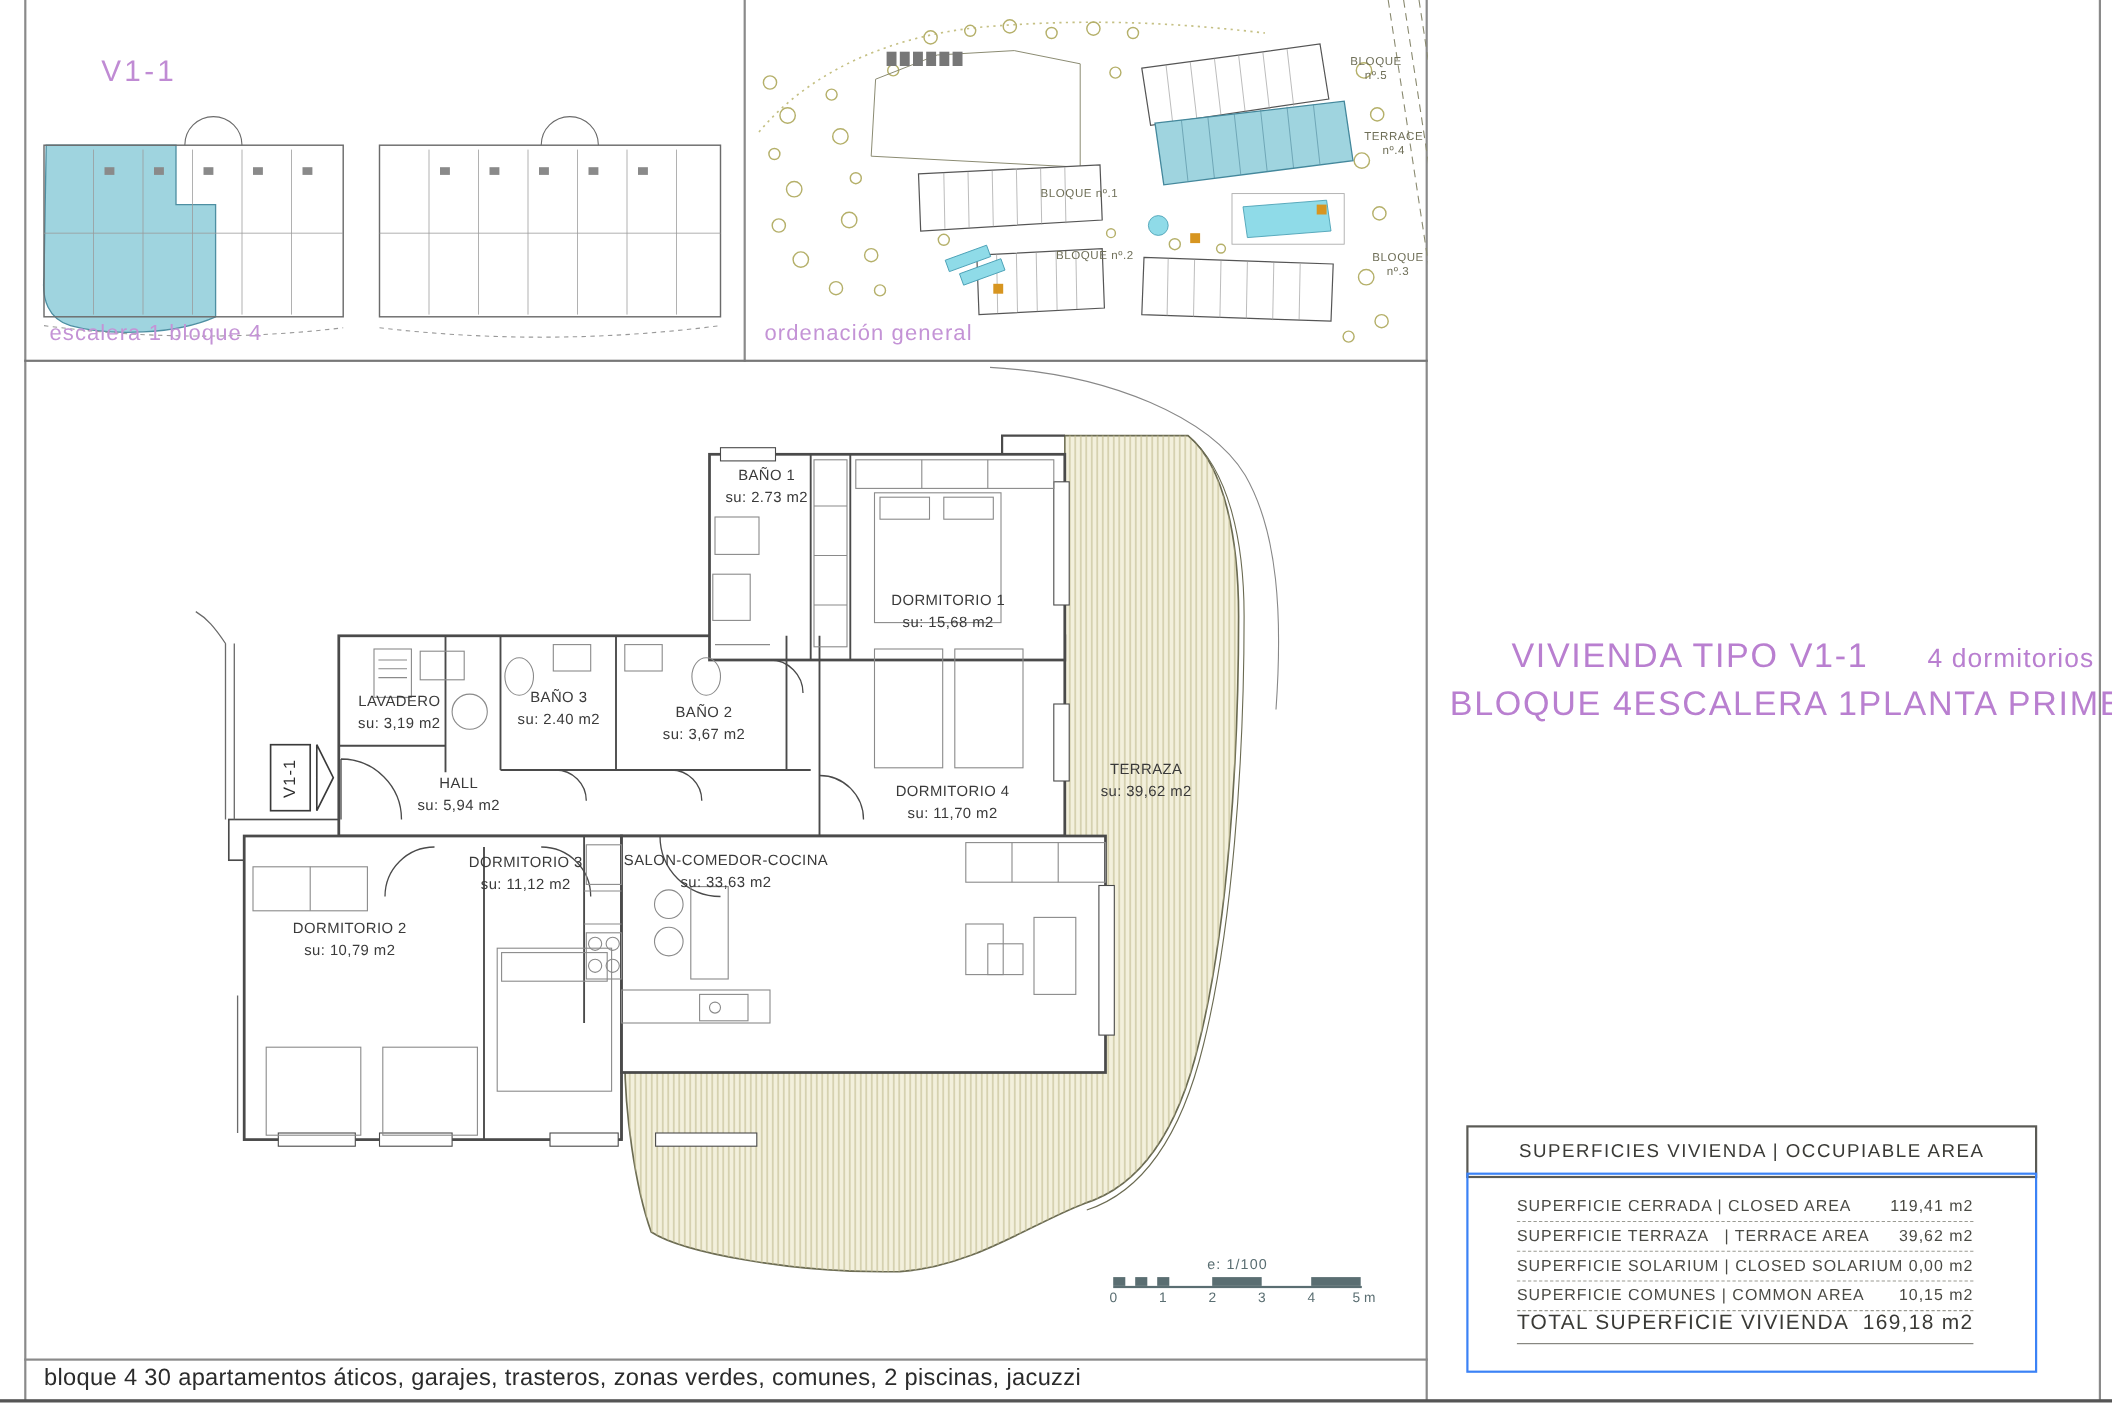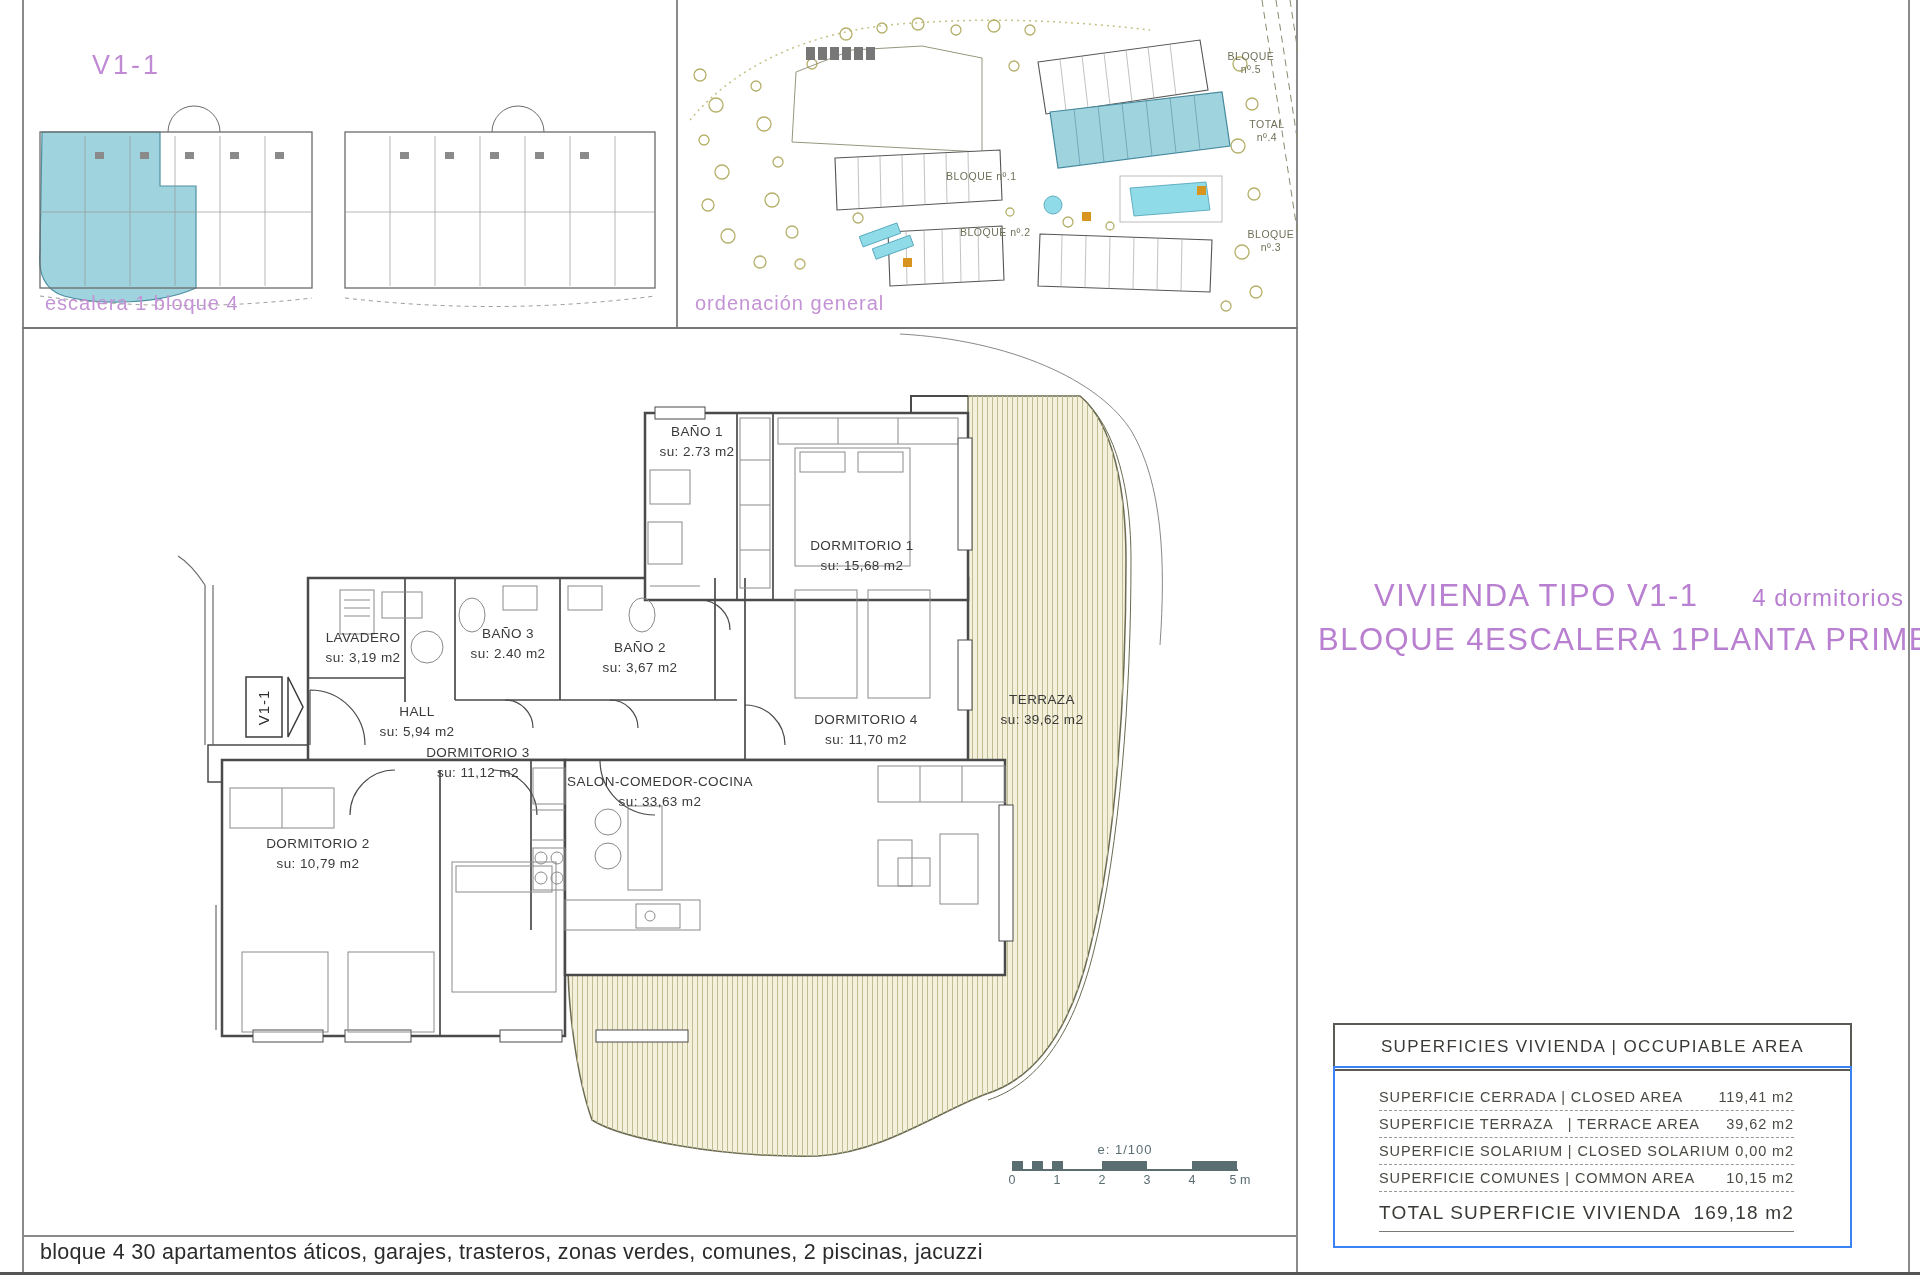--- a/index.html
+++ b/index.html
@@ -29,21 +29,21 @@
   .unit-tag span{transform:rotate(-90deg);font-size:15px;letter-spacing:1px;color:#2e2e2e;white-space:nowrap;}
   
   .tbl-header{position:absolute;left:1333px;top:1023px;width:519px;height:48px;border:2px solid #5a5a55;
               box-sizing:border-box;display:flex;align-items:center;justify-content:center;
               font-size:17px;letter-spacing:1.4px;color:#3a3a36;white-space:pre;}
   .tbl-body{position:absolute;left:1333px;top:1066px;width:519px;height:182px;border:2px solid #3b82f6;
             box-sizing:border-box;padding:16px 56px 0 44px;}
   .tbl-row{display:flex;justify-content:space-between;align-items:baseline;
            border-bottom:1.5px dashed #9a9a92;padding:5px 0 5px 0;
            font-size:14.5px;letter-spacing:0.9px;color:#4a4a44;white-space:pre;}
-  .tbl-total{display:flex;justify-content:space-between;align-items:flex-start;margin-top:10px;
+  .tbl-total{display:flex;justify-content:space-between;align-items:flex-start;
              border-bottom:1.5px solid #7a7a74;padding-bottom:7px;
              font-size:19px;letter-spacing:1.2px;color:#3a3a36;white-space:pre;}
   
   .scalebar{position:absolute;left:1012px;top:1142px;width:226px;color:#5a6e72;}
   .scale-note{text-align:center;font-size:13px;letter-spacing:1px;margin-bottom:4px;}
   .bar{position:relative;height:8px;border-bottom:2px solid #5a6e72;}
   .bar i{position:absolute;bottom:0;height:8px;background:#5a6e72;}
   .ticks{position:relative;height:16px;font-size:12.5px;}
   .ticks span{position:absolute;top:2px;transform:translateX(-50%);white-space:nowrap;}
   
@@ -166,21 +166,21 @@
       <rect x="870" y="244" width="40" height="11" fill="#8fdbe8" stroke="#4aa0b5" stroke-width="0.8"></rect>
     </g>
 
     <g fill="#d79520">
       <rect x="903" y="258" width="9" height="9"></rect>
         <rect x="1082" y="212" width="9" height="9"></rect>
       <rect x="1197" y="186" width="9" height="9"></rect>
     </g>
   </svg>
   <div class="blk wrap" style="left:1222px;top:50px;">BLOQUE nº.5</div>
-  <div class="blk wrap" style="left:1238px;top:118px;">TOTAL nº.4</div>
+  <div class="blk wrap" style="left:1238px;top:118px;">TERRACE nº.4</div>
   <div class="blk nowrap" style="left:946px;top:170px;">BLOQUE nº.1</div>
   <div class="blk nowrap" style="left:960px;top:226px;">BLOQUE nº.2</div>
   <div class="blk wrap" style="left:1246px;top:228px;width:50px;">BLOQUE nº.3</div>
   <div class="panel-caption" style="left:695px;top:292px;">ordenación general</div>
 
   <svg class="abs" style="left:23px;top:328px;" width="1275" height="944" viewBox="23 328 1275 944">
     <defs>
       <pattern id="hatch" width="5" height="8" patternUnits="userSpaceOnUse">
         <path d="M2.5,0 V8" stroke="#c2bc92" stroke-width="1"></path>
       </pattern>
@@ -326,21 +326,21 @@
     <div>su: 11,70 m2</div>
   </div>
   <div class="lbl" style="left:1042px;top:690px;">
     <div>TERRAZA</div>
     <div>su: 39,62 m2</div>
   </div>
   <div class="lbl" style="left:660px;top:772px;">
     <div>SALON-COMEDOR-COCINA</div>
     <div>su: 33,63 m2</div>
   </div>
-  <div class="lbl" style="left:478px;top:743px;">
+  <div class="lbl" style="left:478px;top:774px;">
     <div>DORMITORIO 3</div>
     <div>su: 11,12 m2</div>
   </div>
   <div class="lbl" style="left:318px;top:834px;">
     <div>DORMITORIO 2</div>
     <div>su: 10,79 m2</div>
   </div>
 
   <div class="title-block">
     <div class="title-line1">

